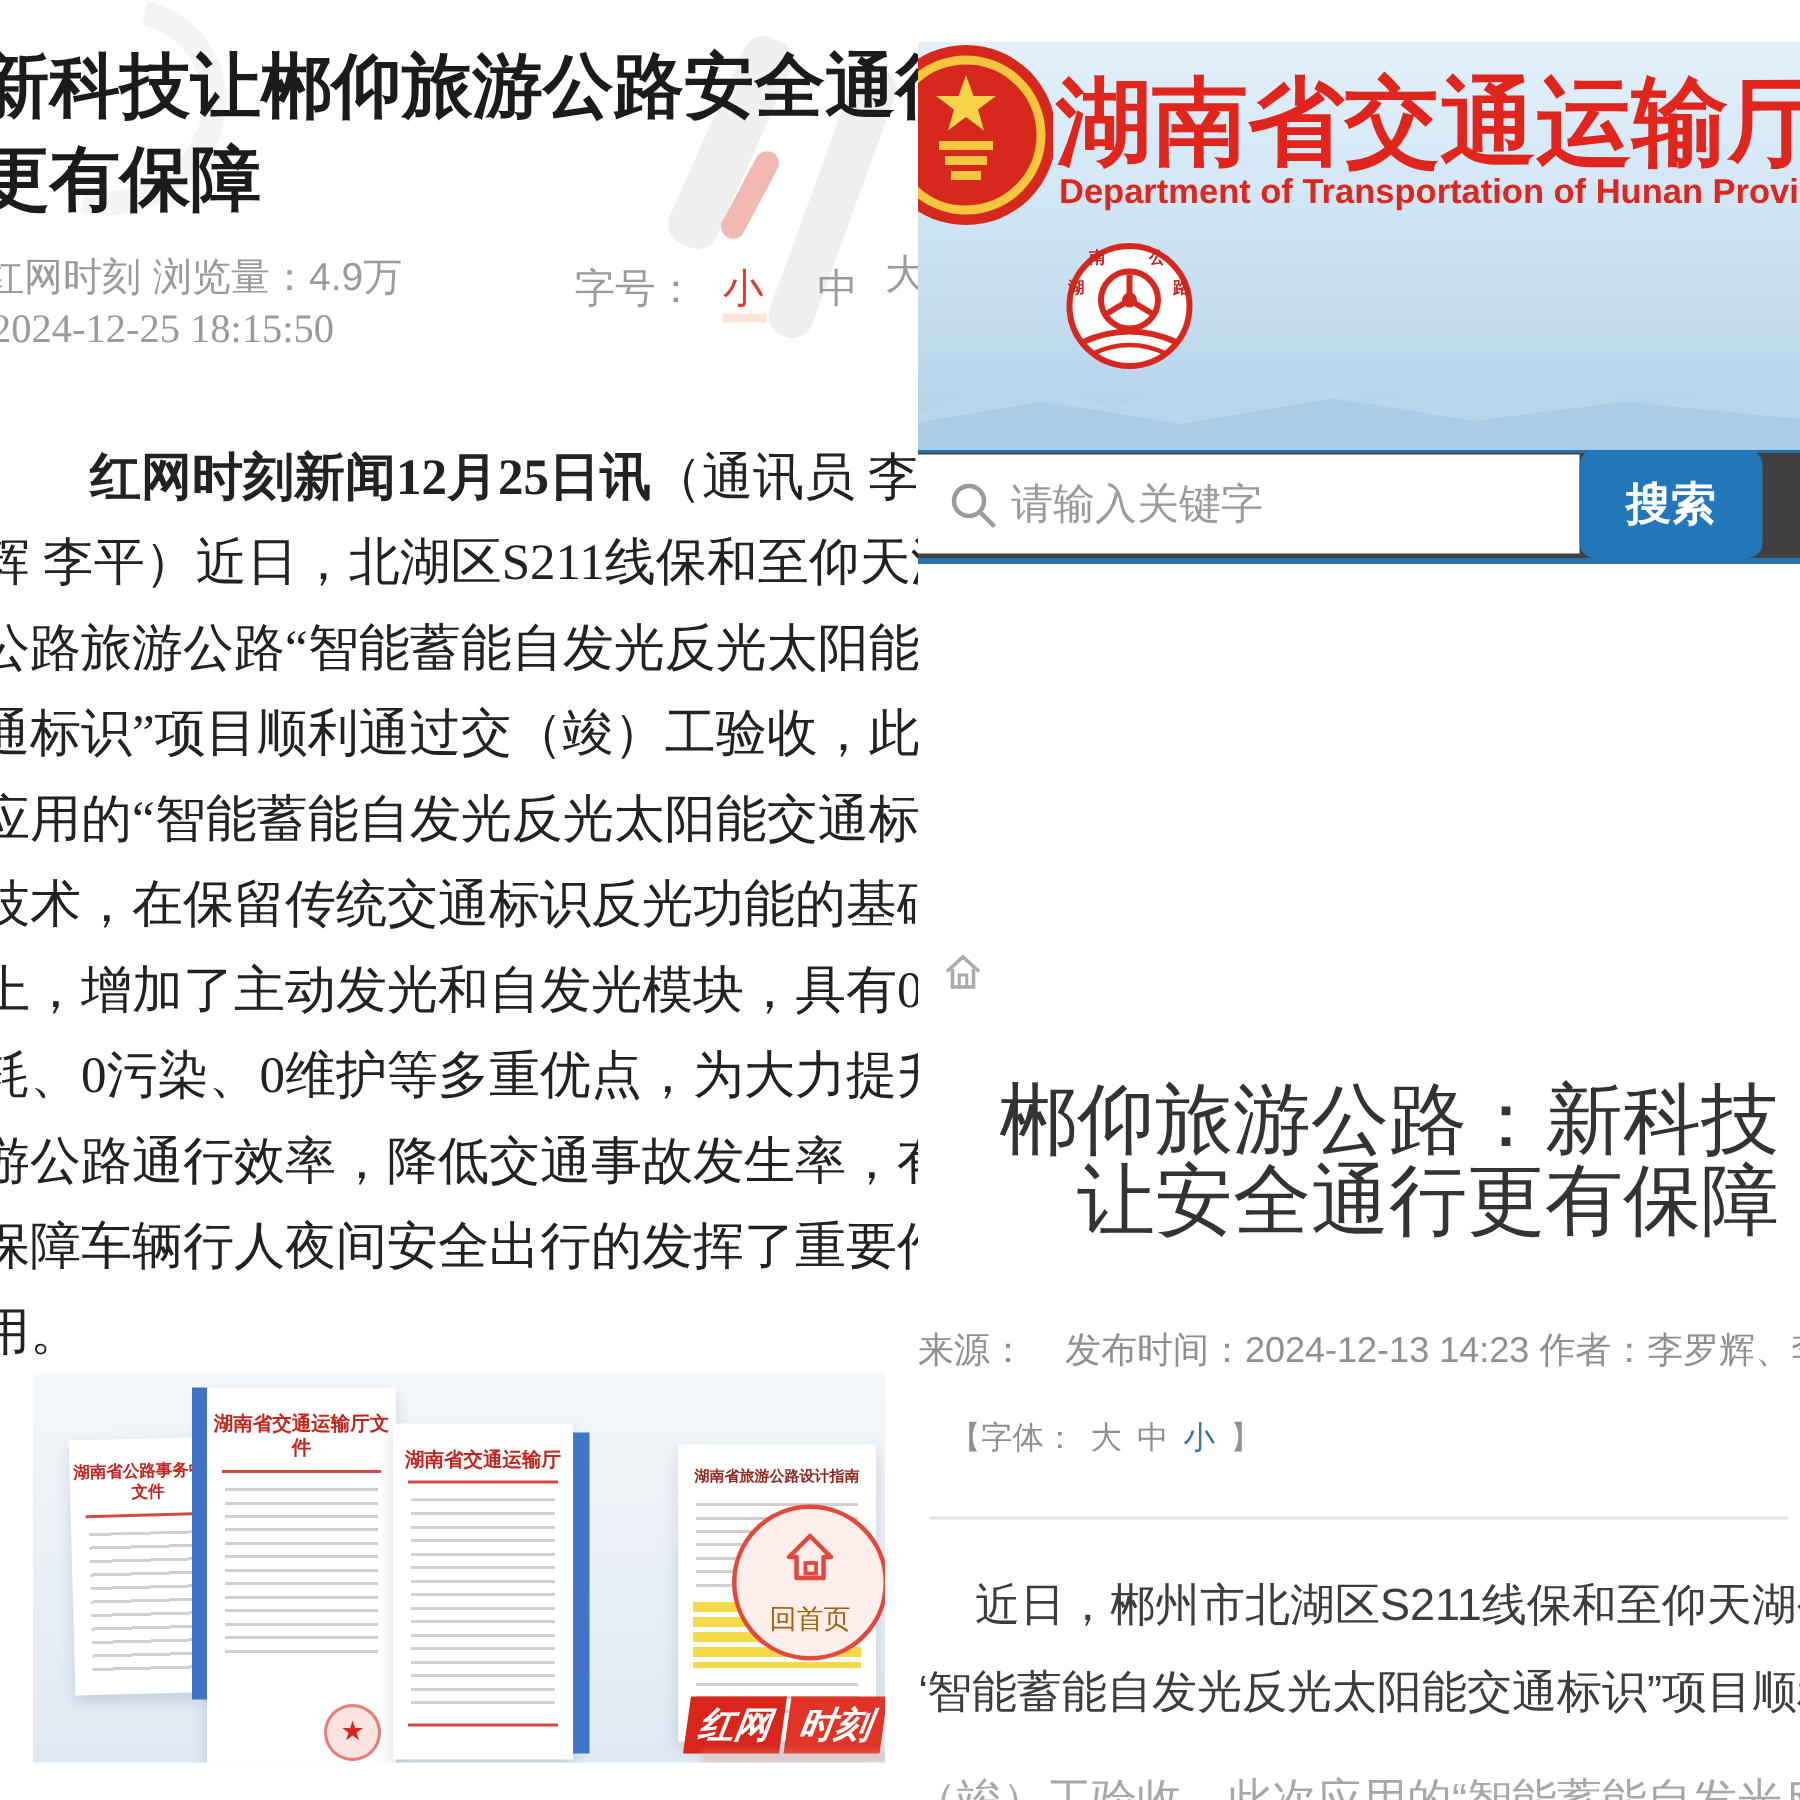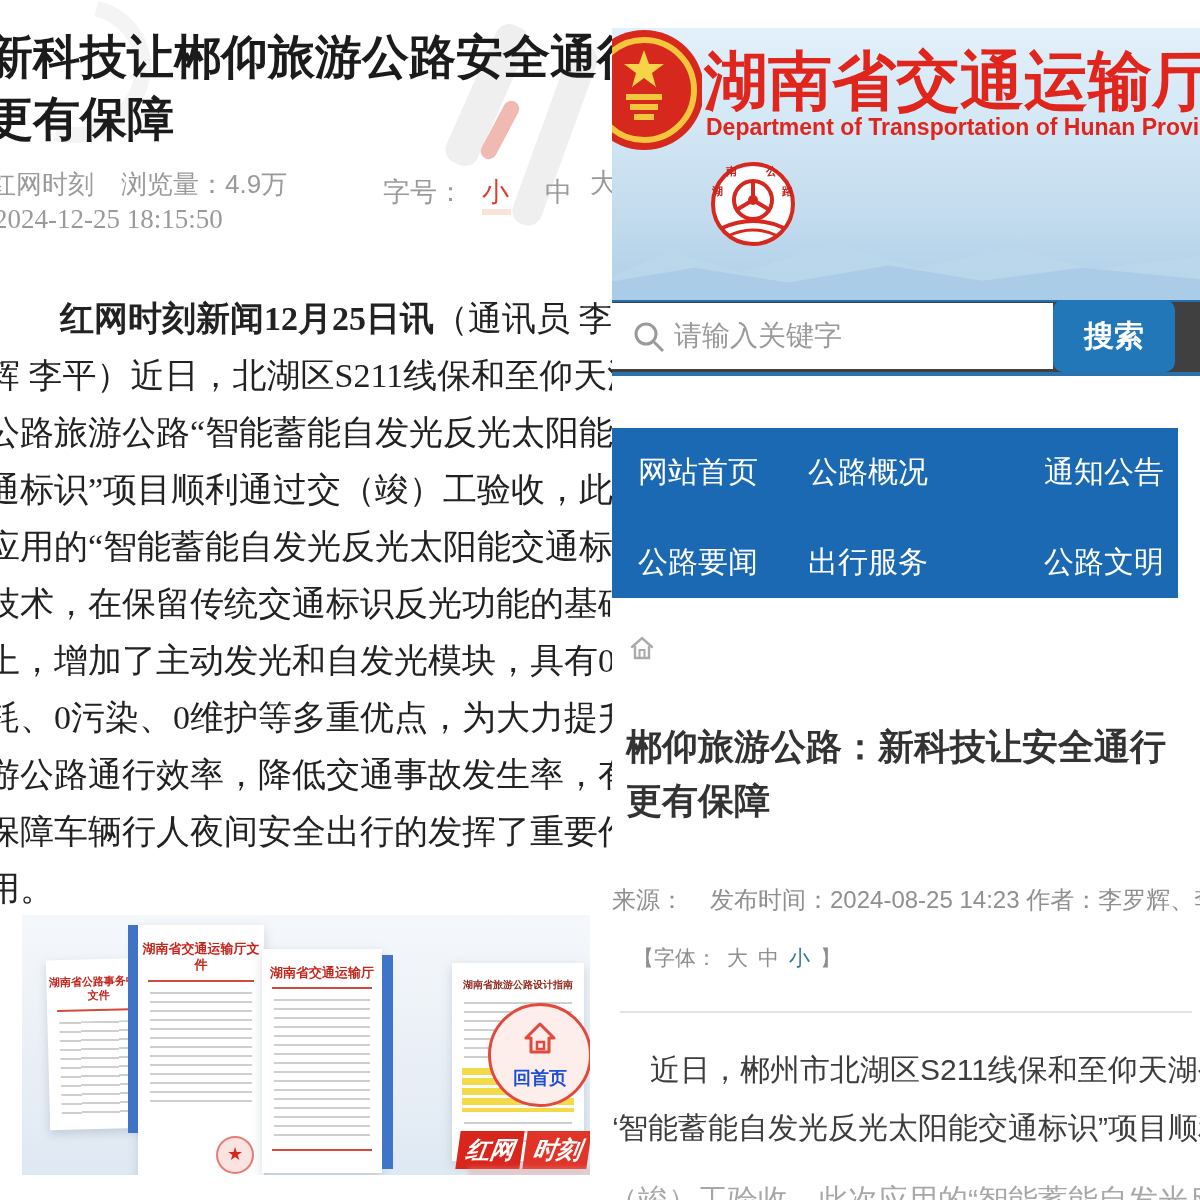--- a/index.html
+++ b/index.html
@@ -14,21 +14,21 @@
   .wm1{left:470px;top:20px;width:34px;height:150px;transform:rotate(24deg)}
   .wm2{left:540px;top:40px;width:30px;height:190px;transform:rotate(20deg)}
   .wm3{left:455px;top:120px;width:120px;height:110px;border-radius:50%;border:16px solid #f4f4f4;
        border-left-color:transparent;border-top-color:transparent;transform:rotate(-30deg);background:transparent}
   .wm-red{position:absolute;left:492px;top:98px;width:16px;height:64px;background:#f0b9b1;
        border-radius:8px;transform:rotate(28deg)}
 
   .l-title{position:absolute;top:26px;left:-14px;width:720px;color:#1b1b1b;
        font-weight:700;font-size:47px;line-height:62px;white-space:nowrap}
   .l-meta{position:absolute;top:167px;left:-10px;width:400px;color:#9a9a9a;font-size:26px;white-space:nowrap}
-  .l-meta .views-label{margin-left:27px}
+  .l-meta .views-label{margin-left:8px}
   .l-date{position:absolute;top:204px;left:-6px;color:#9a9a9a;font-size:27px;
        font-family:"Liberation Serif",serif;white-space:nowrap}
   .fs-row{position:absolute;top:165px;left:383px;color:#9a9a9a;font-size:27px;white-space:nowrap}
   .fs-row span{margin-right:18px}
   .fs-small{color:#e03c2e;position:relative}
   .fs-small i{position:absolute;left:0;right:16px;bottom:-8px;height:6px;background:#fbe3da}
   .fs-large{display:inline-block;width:30px;overflow:hidden}
 
   .l-body{position:absolute;top:290px;left:-14px;width:720px;color:#222;
        font-family:"Liberation Serif",serif;font-size:34px}
@@ -49,21 +49,21 @@
   .spine{position:absolute;background:#3f74c8}
   .spine1{left:106px;top:10px;width:11px;height:208px}
   .spine2{left:360px;top:40px;width:11px;height:214px}
   .doc .seal{position:absolute;right:10px;bottom:16px;width:34px;height:34px;border-radius:50%;
        border:2px solid rgba(214,40,30,.55);background:rgba(230,60,45,.14);
        color:#d6281e;font-size:18px;text-align:center;line-height:32px}
   .doc4 .dtitle{color:#8e2a20;font-size:10px}
   .hl{margin:6px 10px;height:44px;background:repeating-linear-gradient(180deg,#f3da4a 0 7px,#fdfdfd 7px 10px)}
   .badge{position:absolute;left:466px;top:88px;width:98px;height:98px;border-radius:50%;
        background:#fdeeec;border:3px solid #e2483c;text-align:center}
-  .badge .btxt{color:#1d4ed8;font-weight:700;font-size:18px;margin-top:2px}
+  .badge .btxt{color:#a16207;font-weight:400;font-size:18px;margin-top:2px}
   .rn-logo{position:absolute;left:436px;top:216px;white-space:nowrap}
   .rn-logo span{display:inline-block;transform:skewX(-8deg);color:#fff;font-weight:700;
        font-style:italic;font-size:24px;padding:3px 8px}
   .rn-logo .b1{background:#d8261c}
   .rn-logo .b2{background:#e03428;margin-left:3px}
   .rn-ref{position:absolute;left:446px;top:252px;width:130px;height:10px;background:#e8968e;
        opacity:.35;filter:blur(2px)}
 
   
   .banner{position:absolute;left:0;top:28px;width:588px;height:272px;overflow:hidden;
@@ -93,22 +93,22 @@
        border:none;border-radius:10px;color:#fff;font-size:30px;font-weight:700;
        font-family:Liberation Sans, sans-serif}
   .search-row::after{content:"";position:absolute;left:0;bottom:-2px;width:100%;height:4px;background:#2a72ab}
 
   .nav{position:absolute;left:0;top:428px;width:566px;height:170px;background:#1b69b2}
   .nav .ni{position:absolute;color:#fff;font-size:30px;white-space:nowrap}
 
   .crumbs{position:absolute;left:16px;top:634px;height:32px;color:#9b9b9b;font-size:27px;white-space:nowrap}
   .crumbs svg{vertical-align:-4px;margin-right:12px}
 
-  .r-title{position:absolute;left:14px;top:720px;width:560px;text-align:left;color:#333;
-       font-weight:700;font-size:36px;line-height:54px}
+  .r-title{position:absolute;left:14px;top:720px;width:560px;text-align:right;color:#333;
+       font-weight:400;font-size:52px;line-height:54px}
   .r-meta{position:absolute;left:0;top:884px;width:588px;text-align:center;color:#8f8f8f;
        font-size:24px;white-space:nowrap}
   .r-meta .gap{display:inline-block;width:26px}
   .r-font{position:absolute;left:16px;top:944px;width:588px;text-align:left;color:#8f8f8f;font-size:21px}
   .r-font span{margin:0 5px}
   .r-font .blue{color:#33759e}
   .r-divider{position:absolute;left:8px;top:1011px;width:572px;height:2px;background:#e3e3e3}
   .r-line{position:absolute;white-space:nowrap;font-size:30px;color:#3d3d3d}
   .r-l1{left:38px;top:1050px}
   .r-l2{left:-4px;top:1108px}
@@ -230,41 +230,33 @@
 
   <div class="search-row">
     <svg class="mag" width="34" height="34" viewBox="0 0 34 34">
       <circle cx="14" cy="14" r="10" fill="none" stroke="#9a9a9a" stroke-width="3"></circle>
       <line x1="22" y1="22" x2="31" y2="31" stroke="#9a9a9a" stroke-width="3"></line>
     </svg>
     <input class="search-input" type="text" placeholder="请输入关键字" style="">
     <button class="search-btn">搜索</button>
   </div>
 
-  <div class="nav">
-    <span class="ni" style="left:26px;top:24px">网站首页</span>
-    <span class="ni" style="left:196px;top:24px">公路概况</span>
-    <span class="ni" style="left:432px;top:24px">通知公告</span>
-    <span class="ni" style="left:26px;top:114px">公路要闻</span>
-    <span class="ni" style="left:196px;top:114px">出行服务</span>
-    <span class="ni" style="left:432px;top:114px">公路文明</span>
-  </div>
 
   <div class="crumbs">
     <svg width="28" height="28" viewBox="0 0 28 28">
       <path d="M4 13 L14 4 L24 13" fill="none" stroke="#aaa" stroke-width="2.4" stroke-linecap="round"></path>
       <path d="M7 12 L7 24 L21 24 L21 12" fill="none" stroke="#aaa" stroke-width="2.4"></path>
       <rect x="11.5" y="16" width="5" height="8" fill="none" stroke="#aaa" stroke-width="2"></rect>
     </svg>
   </div>
 
   <div class="r-title">郴仰旅游公路：新科技让安全通行更有保障</div>
 
   <div class="r-meta">
-    <span>来源：</span><span class="gap"></span><span>发布时间：</span><span>2024-08-25 14:23</span>&nbsp;<span>作者：</span><span>李罗辉、李平</span>
+    <span>来源：</span><span class="gap"></span><span>发布时间：</span><span>2024-12-13 14:23</span>&nbsp;<span>作者：</span><span>李罗辉、李平</span>
   </div>
 
   <div class="r-font">
     <span>【字体：</span><span>大</span><span>中</span><span class="blue">小</span><span>】</span>
   </div>
 
   <div class="r-divider"></div>
 
   <div class="r-line r-l1">近日，郴州市北湖区S211线保和至仰天湖公路旅游公路</div>
   <div class="r-line r-l2">“智能蓄能自发光反光太阳能交通标识”项目顺利通过交</div>

